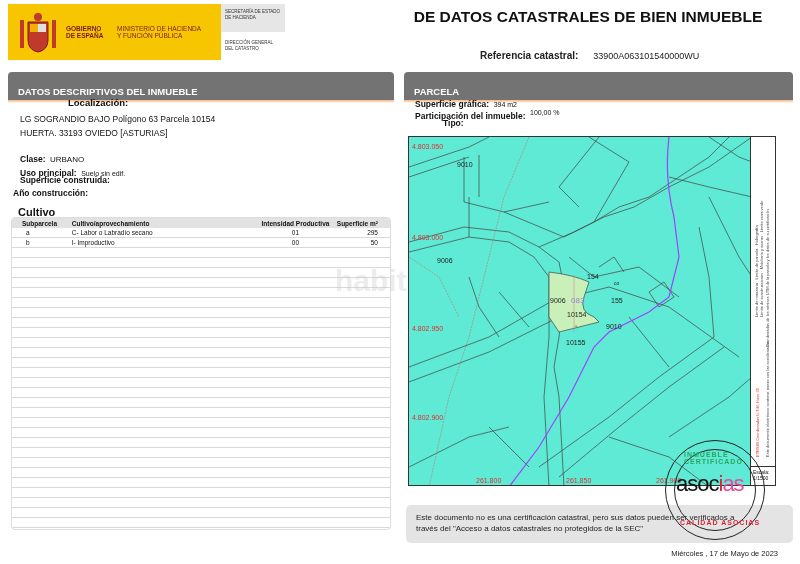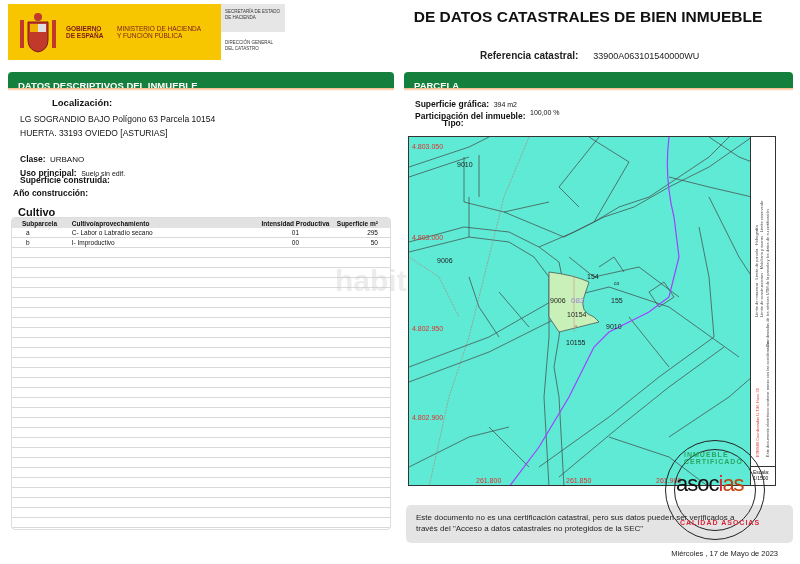--- a/index.html
+++ b/index.html
@@ -6,21 +6,21 @@
   body { width: 800px; height: 564px; background: #ffffff; font-family: "Liberation Sans", sans-serif; color: #111; position: relative; overflow: hidden; }
   .header-logo { position: absolute; left: 8px; top: 4px; width: 213px; height: 56px; background: #f7c600; display: flex; align-items: center; }
   .escudo { width: 40px; height: 44px; margin-left: 10px; }
   .gob-text { font-size: 6.5px; color: #7a1b1b; line-height: 7px; margin-left: 8px; font-weight: bold; width: 45px; text-transform: uppercase; }
   .min-text { font-size: 6.5px; color: #7a1b1b; line-height: 7px; margin-left: 6px; width: 85px; text-transform: uppercase; }
   .hacienda-box { position: absolute; left: 221px; top: 4px; width: 64px; height: 28px; background: #e6e6e6; font-size: 4.5px; color: #333; padding: 5px 4px; line-height: 5.5px; text-transform: uppercase; }
   .catastro-box { position: absolute; left: 221px; top: 36px; width: 64px; height: 20px; font-size: 4.5px; color: #333; padding: 4px 4px; line-height: 5.5px; text-transform: uppercase; }
   .title { position: absolute; left: 400px; top: 6px; width: 376px; text-align: center; font-size: 15.5px; font-weight: bold; line-height: 21px; color: #111; }
   .refcat { position: absolute; left: 480px; top: 50px; font-size: 10px; font-weight: bold; color: #222; }
   .refcat span.val { font-weight: normal; font-size: 9px; margin-left: 12px; }
-  .section-bar { position: absolute; height: 15px; background: #15803d; border-radius: 4px 4px 0 0; color: #fff; font-weight: bold; font-size: 9.5px; padding: 8px 10px; }
+  .section-bar { position: absolute; height: 15px; background: #737373; border-radius: 4px 4px 0 0; color: #fff; font-weight: bold; font-size: 9.5px; padding: 14px 10px; }
   .section-bar:after { content: ""; position: absolute; left: 0; right: 0; bottom: -3px; height: 3px; background: linear-gradient(#f7b27a, #fff); }
   .left-bar { left: 8px; top: 72px; width: 386px; }
   .right-bar { left: 404px; top: 72px; width: 389px; }
   .lbl { font-weight: bold; font-size: 9.5px; }
   .val { font-size: 8px; font-weight: normal; }
   .field { position: absolute; white-space: nowrap; }
   .addr { position: absolute; left: 20px; font-size: 8.5px; }
   .cultivo-title { position: absolute; left: 18px; top: 206px; font-size: 11px; font-weight: bold; }
   .table-wrap { position: absolute; left: 11px; top: 217px; width: 380px; height: 313px; border: 1px solid #ddd; border-radius: 4px; overflow: hidden; }
   .thead { height: 10px; background: #e2e2e2; display: flex; font-size: 6.5px; font-weight: bold; align-items: center; }
@@ -34,21 +34,21 @@
   .legend { position: absolute; left: 751px; top: 136px; width: 25px; height: 350px; border: 1px solid #333; border-left: none; overflow: hidden; }
   .legend-text { position: absolute; transform: rotate(-90deg); transform-origin: left top; font-size: 4px; white-space: nowrap; color: #444; }
   .escala { position: absolute; left: 751px; top: 466px; width: 25px; height: 20px; border-top: 1px solid #333; font-size: 5px; padding: 2px; }
   .notice { position: absolute; left: 406px; top: 505px; width: 387px; height: 38px; background: #e4e4e4; border-radius: 5px; font-size: 8px; padding: 7px 10px; line-height: 11px; color: #222; }
   .date { position: absolute; right: 22px; top: 549px; font-size: 7.5px; color: #222; }
   .stamp { position: absolute; left: 665px; top: 440px; width: 100px; height: 100px; border-radius: 50%; border: 1px solid #222; }
   .stamp-inner { position: absolute; left: 8px; top: 8px; width: 82px; height: 82px; border-radius: 50%; border: 1px solid #222; }
   .stamp-logo { position: absolute; left: 10px; top: 30px; font-size: 22px; letter-spacing: -1px; }
   .stamp-logo .dark { color: #111; }
   .stamp-logo .i { color: #d8263a; }
-  .stamp-logo .green { color: #c2410c; }
+  .stamp-logo .green { color: #ec4899; }
   .stamp-top { position: absolute; left: 18px; top: 10px; font-size: 7px; color: #2aa660; font-weight: bold; letter-spacing: 1px; }
   .stamp-bot { position: absolute; left: 14px; top: 78px; font-size: 7px; color: #d8263a; font-weight: bold; letter-spacing: 1px; }
   .watermark { position: absolute; left: 335px; top: 264px; font-size: 30px; color: rgba(200,200,200,0.35); font-weight: bold; }
 </style>
 </head>
 <body>
 
 <div class="header-logo">
   <svg class="escudo" viewBox="0 0 40 44">
     <rect x="2" y="10" width="4" height="28" fill="#c0392b"></rect>
@@ -67,21 +67,21 @@
 <div class="title">
   <div>DE DATOS CATASTRALES DE BIEN INMUEBLE</div>
 </div>
 <div class="refcat">
   <span>Referencia catastral:</span>
   <span class="val">33900A063101540000WU</span>
 </div>
 
 <div class="section-bar left-bar">DATOS DESCRIPTIVOS DEL INMUEBLE</div>
 
-<div class="field lbl" style="left:4px;top:97px;padding-left:48px;">Localización:</div>
+<div class="field lbl" style="left:20px;top:97px;padding-left:48px;">Localización:</div>
 <div class="addr" style="top:114px;">LG SOGRANDIO BAJO  Polígono 63 Parcela 10154</div>
 <div class="addr" style="top:128px;">HUERTA. 33193 OVIEDO [ASTURIAS]</div>
 
 <div class="field" style="left:20px;top:148px;">
   <span class="lbl" style="font-size:8.5px">Clase:</span>
   <span class="val">URBANO</span>
 </div>
 <div class="field" style="left:20px;top:162px;">
   <span class="lbl" style="font-size:8.5px">Uso principal:</span>
   <span class="val" style="font-size:7px">Suelo sin edif.</span>

